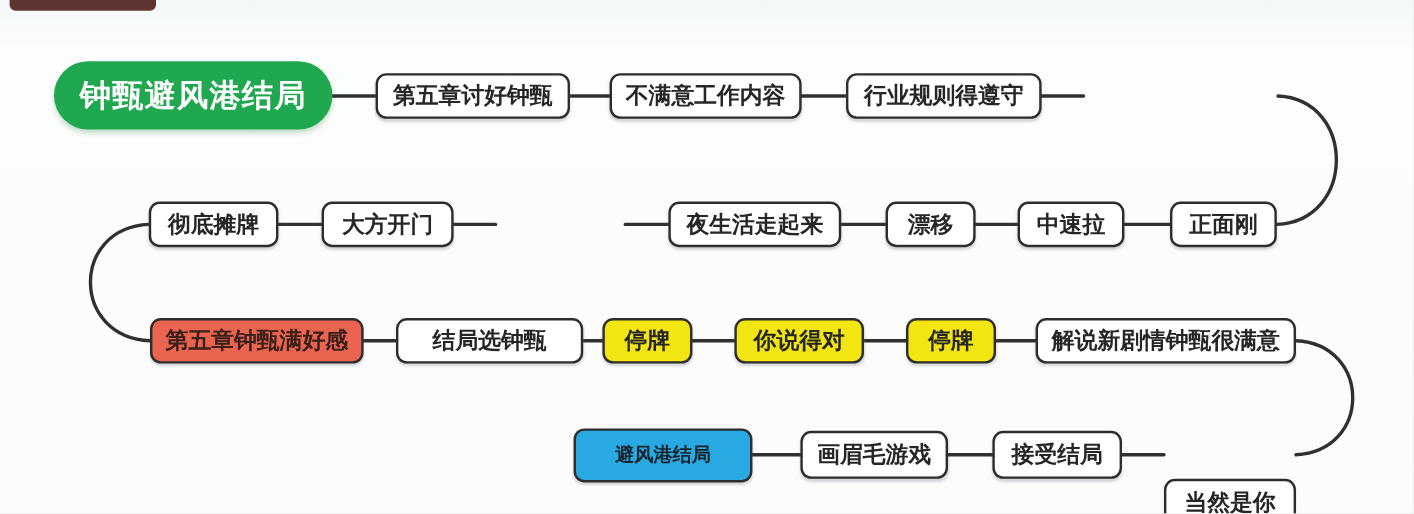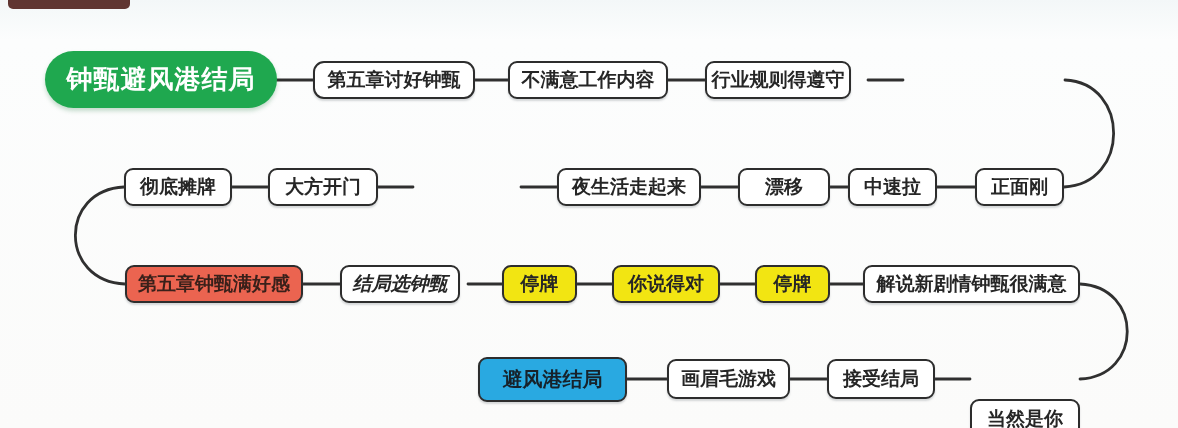--- a/index.html
+++ b/index.html
@@ -49,36 +49,36 @@
 
     <path d="M303 284H340 M468 284H502 M577 284H612 M720 284H755 M830 284H863"></path>
 
     <path d="M1080 284 C1143 287 1143 376 1080 379"></path>
 
     <path d="M627 379H667 M790 379H827 M935 379H970"></path>
   </svg>
 
   <div class="node start" style="left:45px;top:51px;width:232px;height:57px;font-size:26px;">钟甄避风港结局</div>
 
-  <div class="node" style="left:313px;top:61px;width:162px;border-radius:11px;">第五章讨好钟甄</div>
+  <div class="node" style="left:313px;top:61px;width:162px;">第五章讨好钟甄</div>
   <div class="node" style="left:508px;top:61px;width:160px;">不满意工作内容</div>
-  <div class="node" style="left:705px;top:61px;width:146px;">行业规则得遵守</div>
+  <div class="node" style="left:705px;top:61px;width:163px;">行业规则得遵守</div>
 
   <div class="node" style="left:975px;top:168px;width:89px;">正面刚</div>
   <div class="node" style="left:848px;top:168px;width:89px;">中速拉</div>
-  <div class="node" style="left:738px;top:168px;width:92px;">漂移</div>
+  <div class="node" style="left:738px;top:168px;width:75px;">漂移</div>
   <div class="node" style="left:557px;top:168px;width:144px;text-align:center;">夜生活走起来</div>
   <div class="node" style="left:268px;top:168px;width:110px;">大方开门</div>
   <div class="node" style="left:124px;top:168px;width:108px;">彻底摊牌</div>
 
   <div class="node red" style="left:125px;top:265px;width:178px;">第五章钟甄满好感</div>
-  <div class="node" style="left:340px;top:265px;width:120px;font-style:italic;">结局选钟甄</div>
+  <div class="node" style="left:330px;top:265px;width:156px;">结局选钟甄</div>
   <div class="node yellow" style="left:502px;top:265px;width:75px;">停牌</div>
   <div class="node yellow" style="left:612px;top:265px;width:108px;">你说得对</div>
   <div class="node yellow" style="left:755px;top:265px;width:75px;">停牌</div>
   <div class="node" style="left:863px;top:265px;width:217px;">解说新剧情钟甄很满意</div>
 
   <div class="node" style="left:970px;top:359px;width:110px;height:40px;margin-top:40px;">当然是你</div>
   <div class="node" style="left:667px;top:359px;width:123px;height:40px;">画眉毛游戏</div>
   <div class="node" style="left:827px;top:359px;width:108px;height:40px;">接受结局</div>
-  <div class="node blue" style="left:478px;top:357px;width:149px;height:45px;font-size:20px;">避风港结局</div>
+  <div class="node blue" style="left:478px;top:357px;width:149px;height:45px;font-size:16px;">避风港结局</div>
 
 </div>
 
 </body></html>

